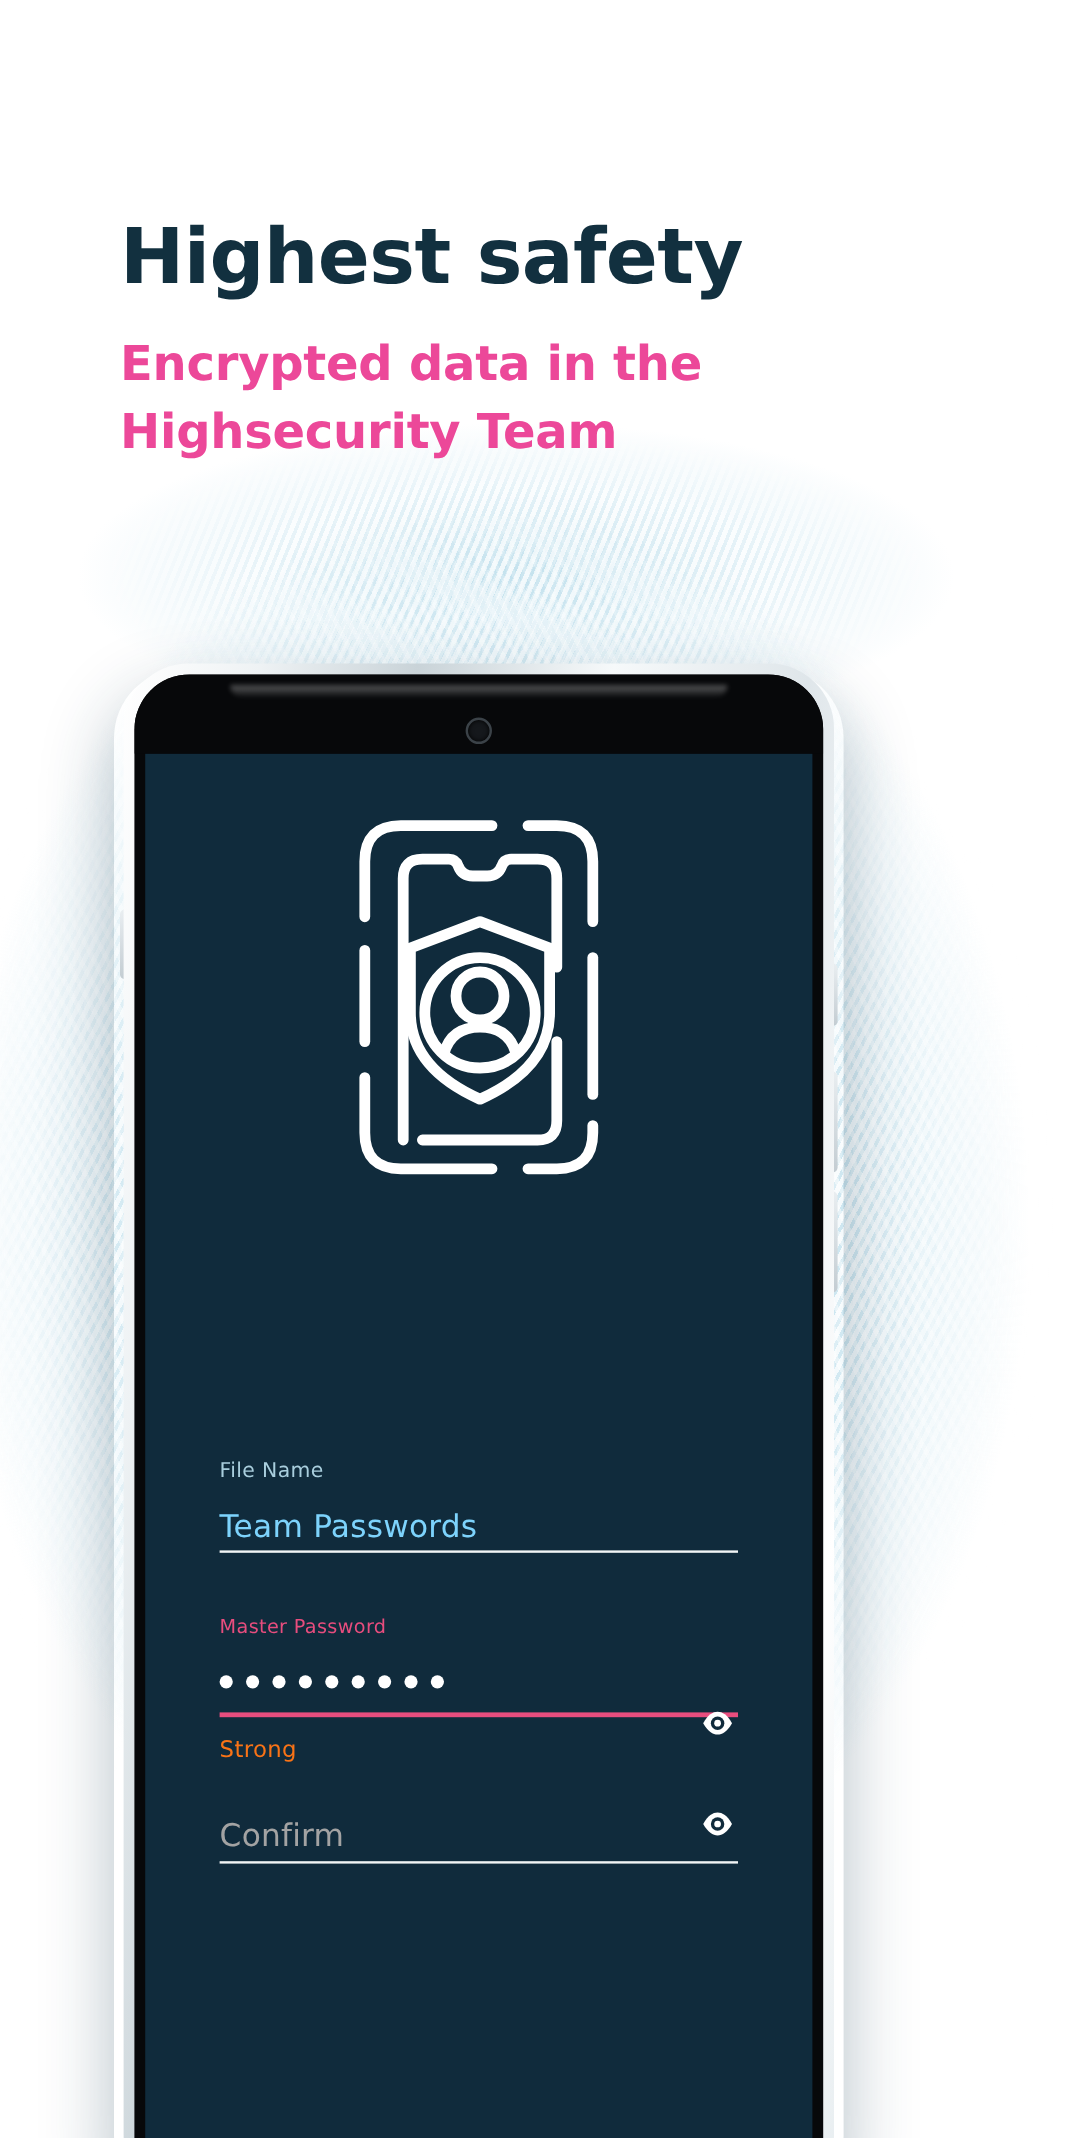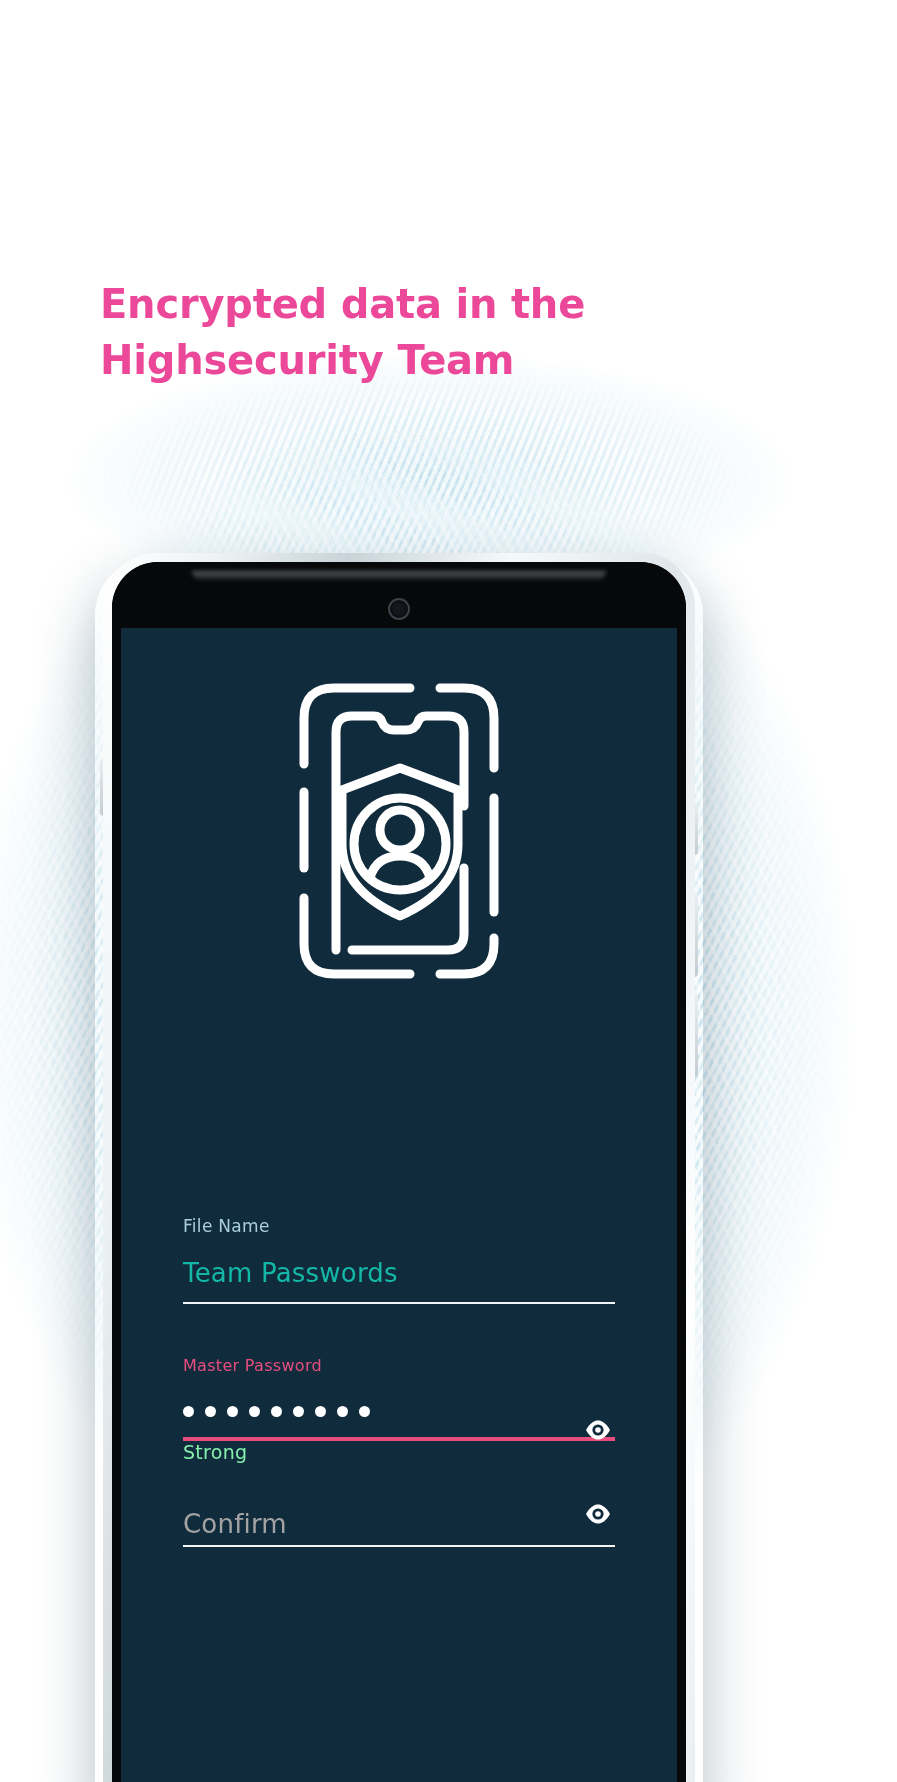--- a/index.html
+++ b/index.html
@@ -205,23 +205,23 @@
   .field-label{
     font-size:17px;
     letter-spacing:0.3px;
     margin-bottom:22px;
     display:block;
   }
   .field-label.muted{ color:#a9cedd; }
   .field-label.accent{ color:#e84d7e; font-size:16px; margin-bottom:26px; }
   .field-value{
     font-size:26px;
-    color:#14b8a6;
+    color:#7dd3fc;
     letter-spacing:0.2px;
-    padding-bottom:14px;
+    padding-bottom:4px;
     display:block;
   }
   .field-placeholder{
     font-size:26px;
     color:#a3a3a3;
     letter-spacing:0.2px;
     padding-bottom:6px;
     display:block;
   }
   .underline{
@@ -239,36 +239,37 @@
     background:#ffffff;
   }
   .eye-btn{
     position:absolute;
     right:0; bottom:16px;
     width:34px; height:34px;
     display:flex; align-items:center; justify-content:center;
   }
   .strength{
     font-size:19px;
-    color:#86efac;
+    color:#f97316;
+    margin-top:16px;
     display:block;
     letter-spacing:0.3px;
   }
   .gap-a{ height:52px; }
   .gap-b{ height:46px; }
 </style>
 </head>
 <body>
 
 <div class="bg-texture-top"></div>
 <div class="bg-texture"></div>
 
 <div class="headline-block">
   <div class="headline">
-    <br>
+    <span>Highest safety</span><br>
   </div>
   <div class="subtitle">
     <span>Encrypted data in the</span><br>
     <span>Highsecurity Team</span>
   </div>
 </div>
 
 <div class="phone">
   <div class="phone-shadow"></div>
 

